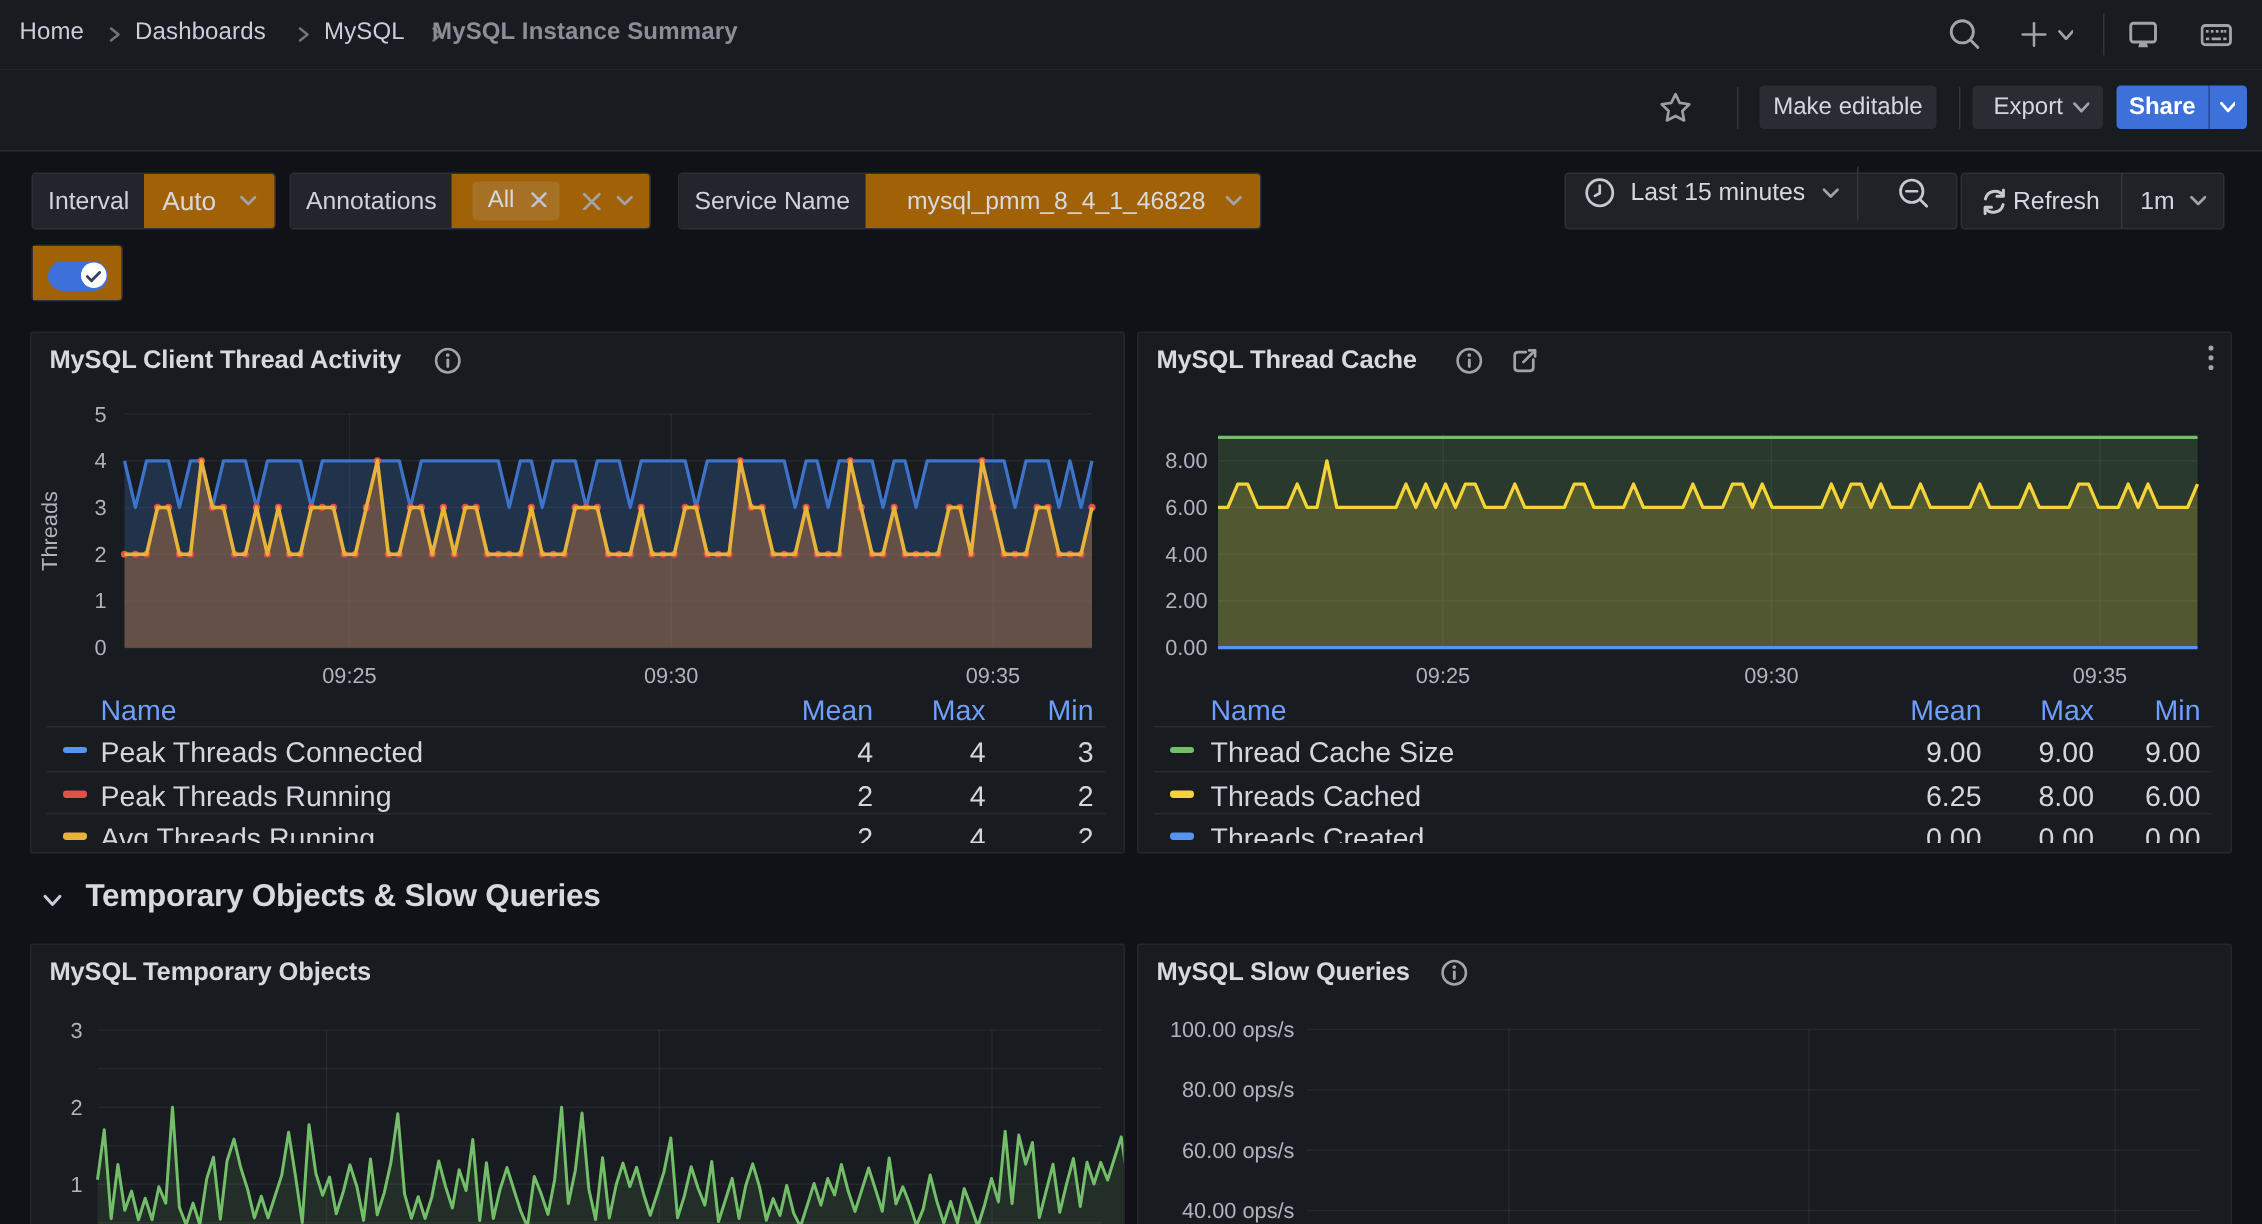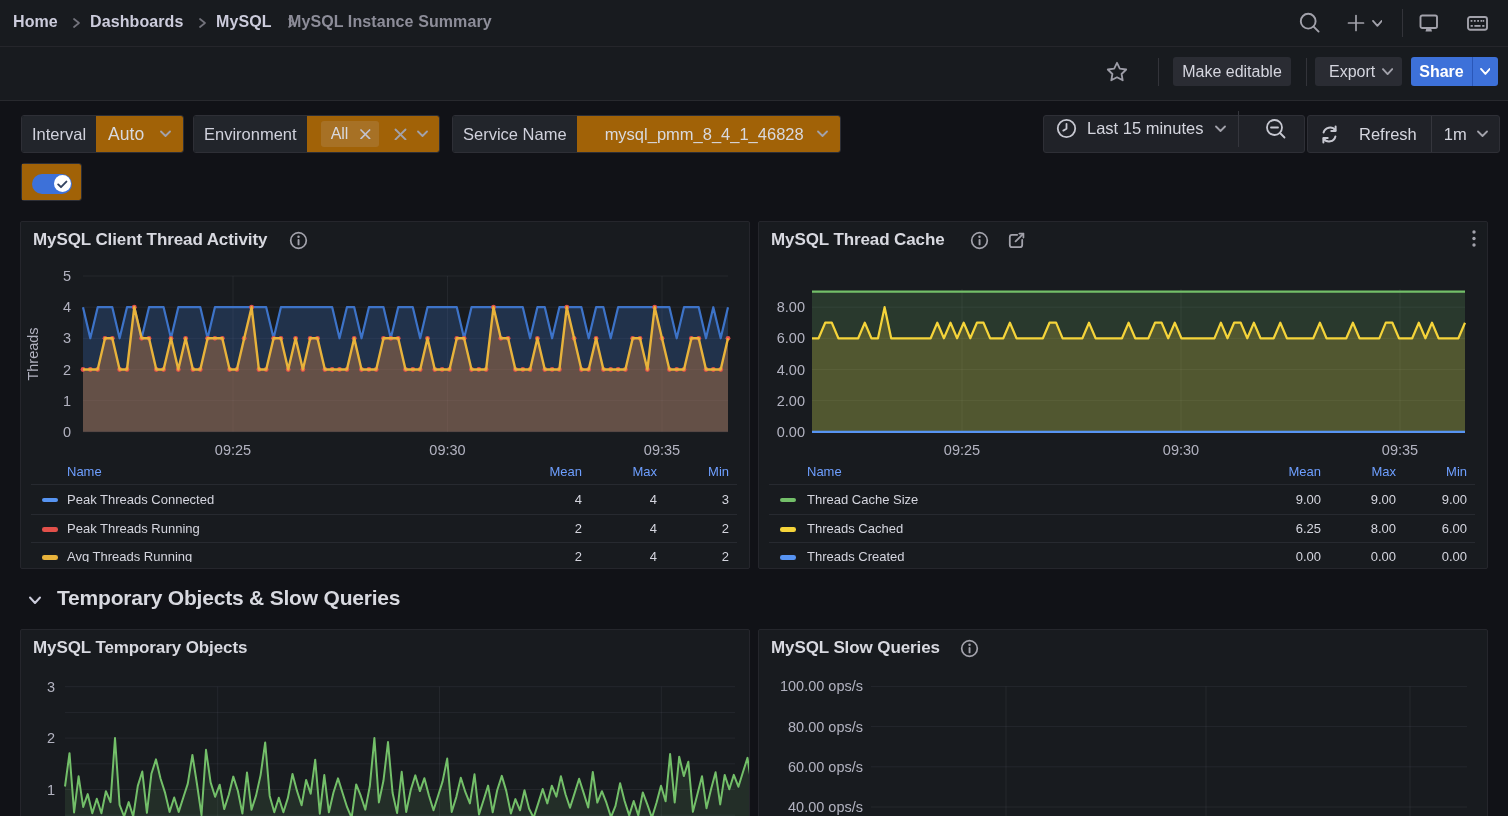--- a/index.html
+++ b/index.html
@@ -1,32 +1,32 @@
 <!DOCTYPE html>
 <html><head><meta charset="utf-8"><style>
 * { margin:0; padding:0; box-sizing:border-box; }
 html,body { width:1508px; height:816px; overflow:hidden; background:#111217;
   font-family:"Liberation Sans", sans-serif; color:#ccccdc; }
 .abs { position:absolute; }
 .nav { position:absolute; left:0; top:0; width:1508px; height:47px; background:#181b1f;
   border-bottom:1px solid #25262b; }
 .tb { position:absolute; left:0; top:47px; width:1508px; height:54px; background:#181b1f;
   border-bottom:1px solid #28292e; }
-.crumb { font-size:16px; font-weight:700; color:#ccccdc; letter-spacing:0.1px; }
+.crumb { font-size:16px; font-weight:400; color:#ccccdc; letter-spacing:0.1px; }
 .crumb.last { color:#8d8d99; font-weight:700; }
 .btn { position:absolute; height:29px; border-radius:3px; background:#2a2c33; color:#d5d6df;
   font-size:16px; font-weight:500; line-height:29px; text-align:center; }
 .vdiv { position:absolute; width:1px; background:#33343a; }
 .ctrl { position:absolute; height:38px; border:1px solid #2e2f36; border-radius:3px; display:flex; }
 .clabel { background:#22252b; color:#d0d1dc; font-size:16.5px; font-weight:500;
   display:flex; align-items:center; padding:0 10px; border-radius:2px 0 0 2px; }
 .cval { background:#a16207; display:flex; align-items:center; border-radius:0 2px 2px 0; }
 .panel { position:absolute; background:#181b1f; border:1px solid #25262c; border-radius:2px; overflow:hidden; }
 .ptitle { position:absolute; left:12px; top:0; height:36px; font-size:17px; font-weight:700; color:#d8d9e0; letter-spacing:-0.1px; display:flex; align-items:center; gap:16px; }
-.leg { position:absolute; font-size:13px; color:#d4d5de; }
+.leg { position:absolute; font-size:19px; color:#d4d5de; }
 .lrow { position:absolute; left:10px; right:14px; border-top:1px solid rgba(204,204,220,0.09); }
 .lcell { position:absolute; top:0; }
 .num { position:absolute; top:0; text-align:right; }
 .lh { color:#6e9fff; font-weight:500; }
 .sw { position:absolute; left:11px; width:16px; height:4.6px; border-radius:2.3px; }
 </style></head><body>
 
 <div class="nav">
 <div style="position:absolute;top:0;left:0;height:46px;width:100%">
 <span class="crumb abs" style="left:13px;top:13px">Home</span>
@@ -92,21 +92,21 @@
 <div class="ctrl" style="left:21px;top:115px">
 <div class="clabel">Interval</div>
 <div class="cval" style="padding:0 12px 0 12px;position:relative">
       <span style="font-size:17.5px;color:#d8d9df">Auto</span>
 <svg style="margin-left:16px" width="11" height="8">
         <polyline points="1,1.5 5.5,6 10,1.5" fill="none" stroke="#a2a2ab" stroke-width="1.8" stroke-linecap="round" stroke-linejoin="round"></polyline>
       </svg>
 </div>
   </div>
 <div class="ctrl" style="left:193px;top:115px">
-<div class="clabel">Environment</div>
+<div class="clabel">Annotations</div>
 <div class="cval" style="padding:0 11px 0 14px;position:relative">
 <span style="background:rgba(204,204,220,0.14);border-radius:3px;height:26px;line-height:26px;padding:0 8px 0 10px;font-size:16px;color:#d8d9df">All
 <svg style="margin-left:7px" width="11" height="10">
           <line x1="1" y1="1" x2="9.6" y2="9.6" stroke="#c2c2cf" stroke-width="1.7" stroke-linecap="round"></line>
           <line x1="9.6" y1="1" x2="1" y2="9.6" stroke="#c2c2cf" stroke-width="1.7" stroke-linecap="round"></line>
         </svg></span>
 <svg style="margin-left:15px" width="13" height="12">
         <line x1="1.5" y1="1.5" x2="11.5" y2="11.5" stroke="#a2a2ab" stroke-width="1.8" stroke-linecap="round"></line>
         <line x1="11.5" y1="1.5" x2="1.5" y2="11.5" stroke="#a2a2ab" stroke-width="1.8" stroke-linecap="round"></line>
       </svg>
@@ -145,21 +145,21 @@
 </div>
   </div>
 <div class="ctrl" style="left:1307px;top:115px;background:#202228">
 <div style="display:flex;align-items:center;padding:0 0 0 11px">
 <svg width="21" height="21" viewBox="0 0 21 21">
         <path d="M4.6 8.6 A 6.6 6.6 0 0 1 16.4 6.3" fill="none" stroke="#c7c8d1" stroke-width="2" stroke-linecap="round"></path>
         <path d="M16.6 2.6 L16.6 6.9 12.3 6.9" fill="none" stroke="#c7c8d1" stroke-width="2" stroke-linecap="round" stroke-linejoin="round"></path>
         <path d="M16.4 12.4 A 6.6 6.6 0 0 1 4.6 14.7" fill="none" stroke="#c7c8d1" stroke-width="2" stroke-linecap="round"></path>
         <path d="M4.4 18.4 L4.4 14.1 8.7 14.1" fill="none" stroke="#c7c8d1" stroke-width="2" stroke-linecap="round" stroke-linejoin="round"></path>
       </svg>
-<span style="font-size:16.5px;font-weight:500;color:#d5d6df;margin-left:19px">Refresh</span>
+<span style="font-size:16.5px;font-weight:500;color:#d5d6df;margin-left:2px">Refresh</span>
 <div style="width:1px;height:36px;background:#35363d;margin-left:14px"></div>
 <span style="font-size:16.5px;font-weight:500;color:#d5d6df;margin-left:12px">1m</span>
 <svg style="margin-left:10px;margin-right:11px" width="11" height="8">
         <polyline points="1,1.5 5.5,6 10,1.5" fill="none" stroke="#a2a2ab" stroke-width="1.8" stroke-linecap="round" stroke-linejoin="round"></polyline>
       </svg>
 </div>
   </div>
 <div class="ctrl" style="left:21px;top:163px">
 <div class="cval" style="width:59px;position:relative">
 <div style="position:absolute;left:10px;top:9.5px;width:40px;height:20px;border-radius:10px;background:#3d71d9"></div>

